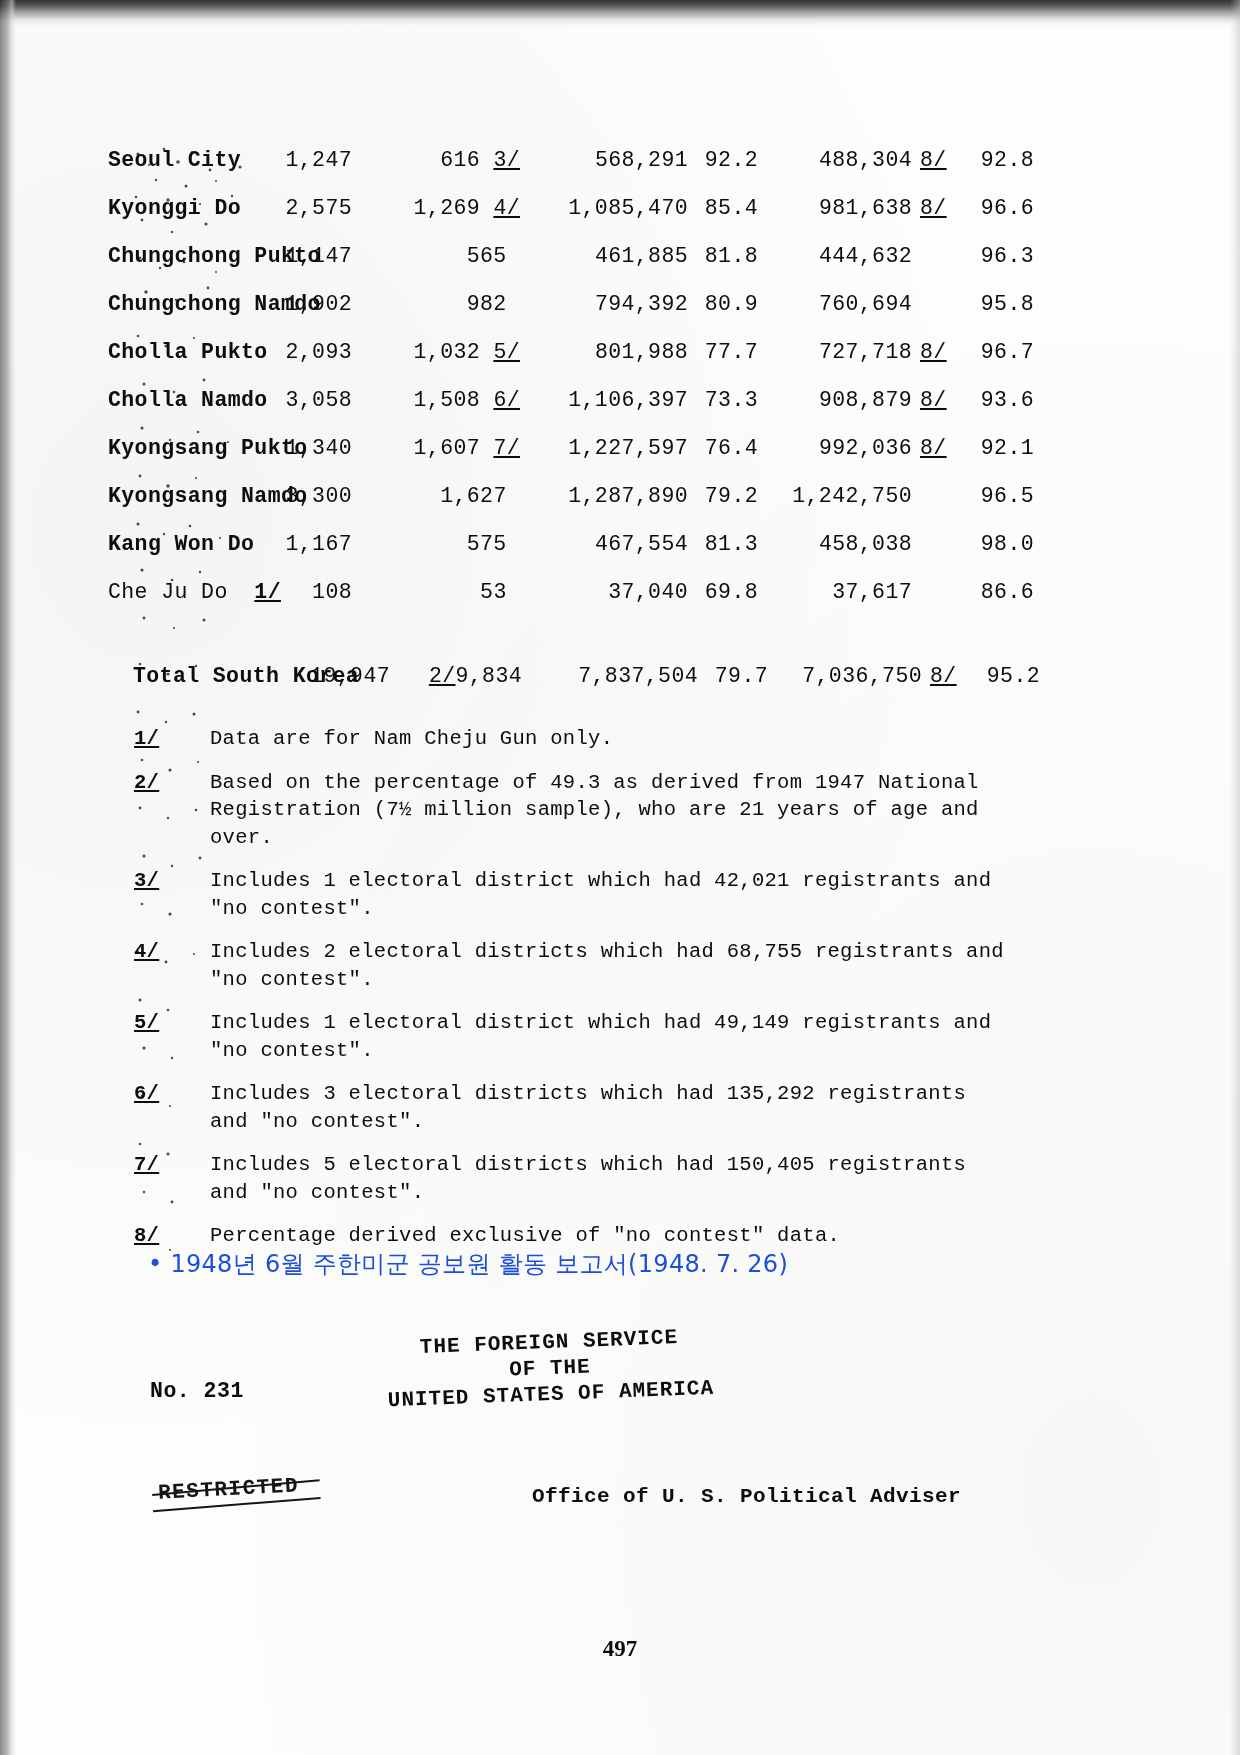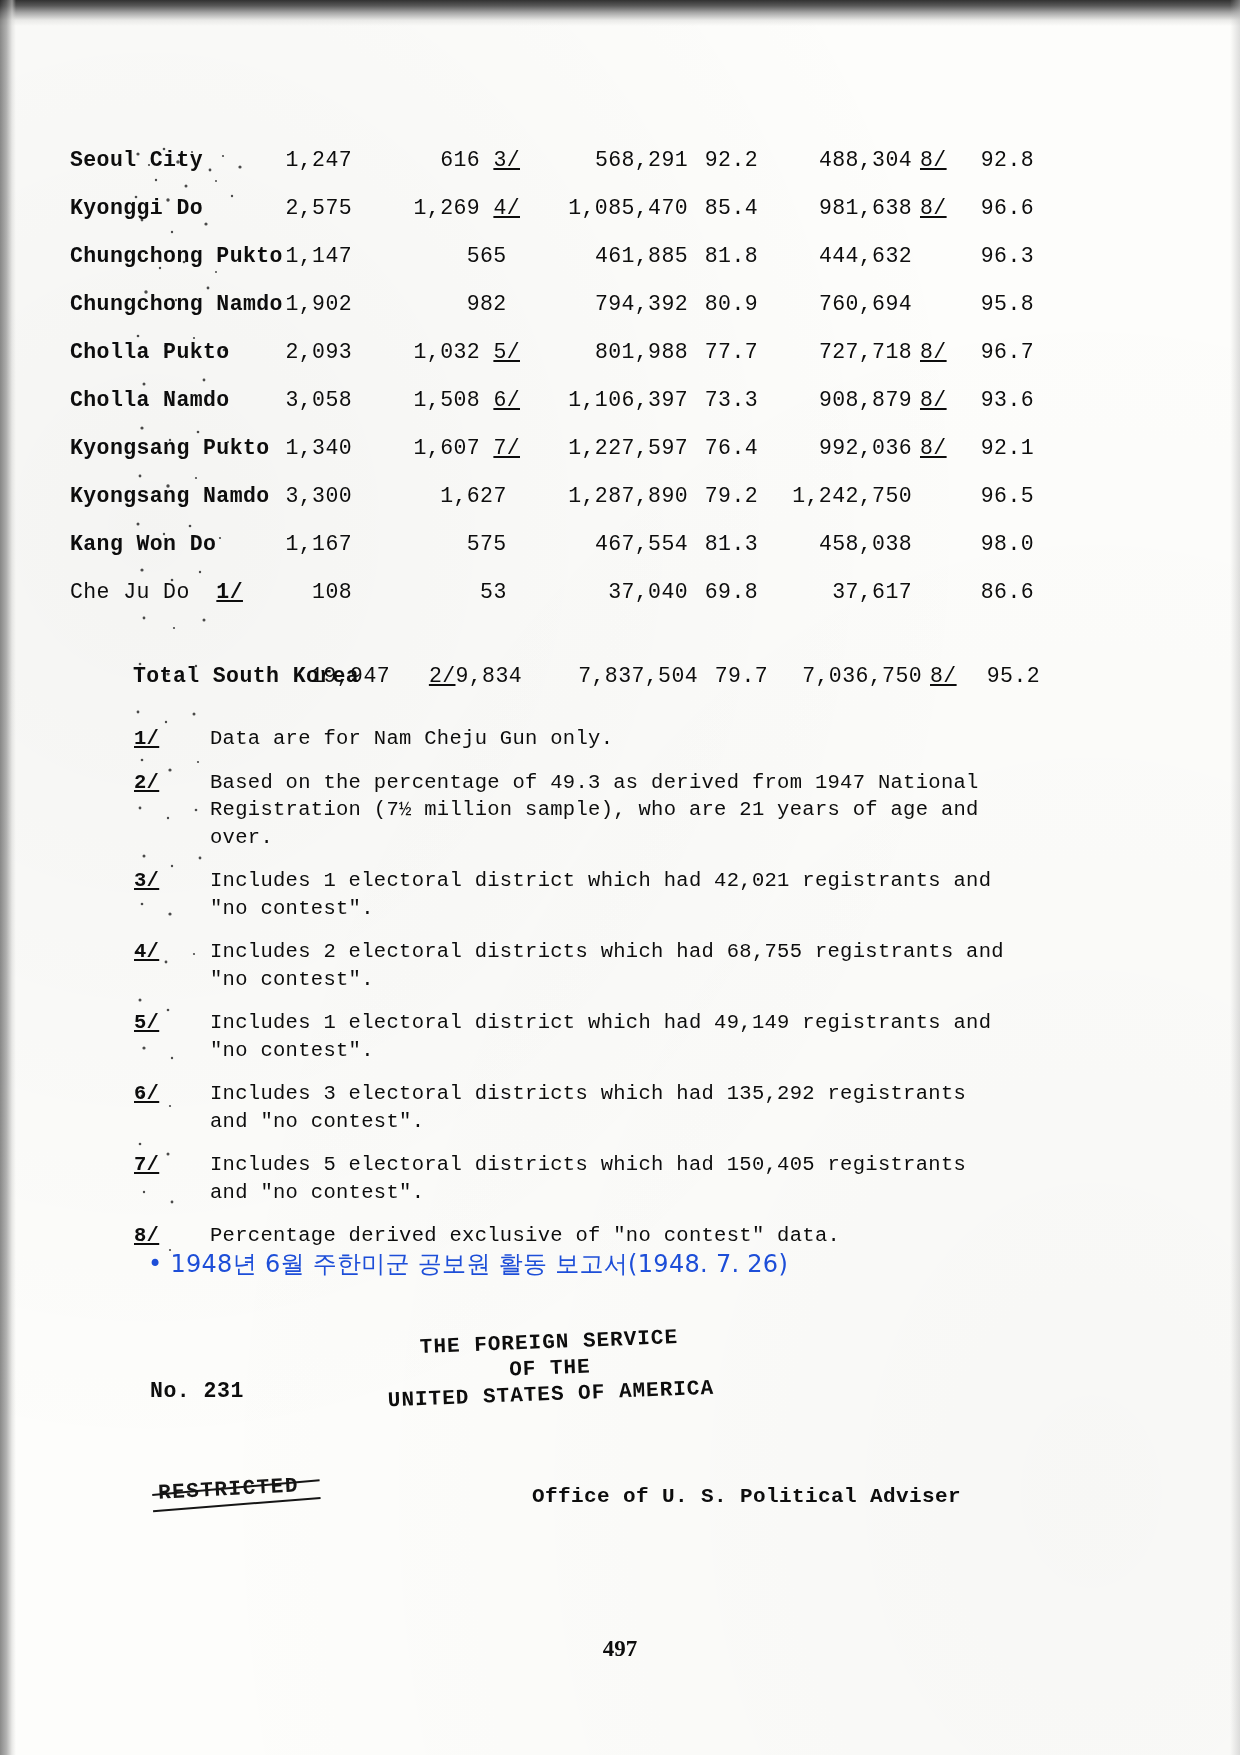--- a/index.html
+++ b/index.html
@@ -65,21 +65,21 @@
   .trow {
     display: flex;
     align-items: baseline;
     height: 48px;
     font-size: 21.5px;
     letter-spacing: .4px;
     white-space: pre;
   }
   .c-name {
     width: 232px;
-    padding-left: 70px;
+    padding-left: 108px;
     font-weight: 700;
     box-sizing: border-box;
   }
   .c-name .lite { font-weight: 400; }
   .c-a   { width: 120px; text-align: right; }
   .c-fn1 { width: 168px; text-align: right; }
   .c-b   { width: 168px; text-align: right; }
   .c-pct1{ width: 62px;  text-align: right; padding-left: 8px;}
   .c-c   { width: 140px; text-align: right; padding-left: 14px;}
   .c-fn2 { width: 40px;  text-align: left;  padding-left: 8px;}

